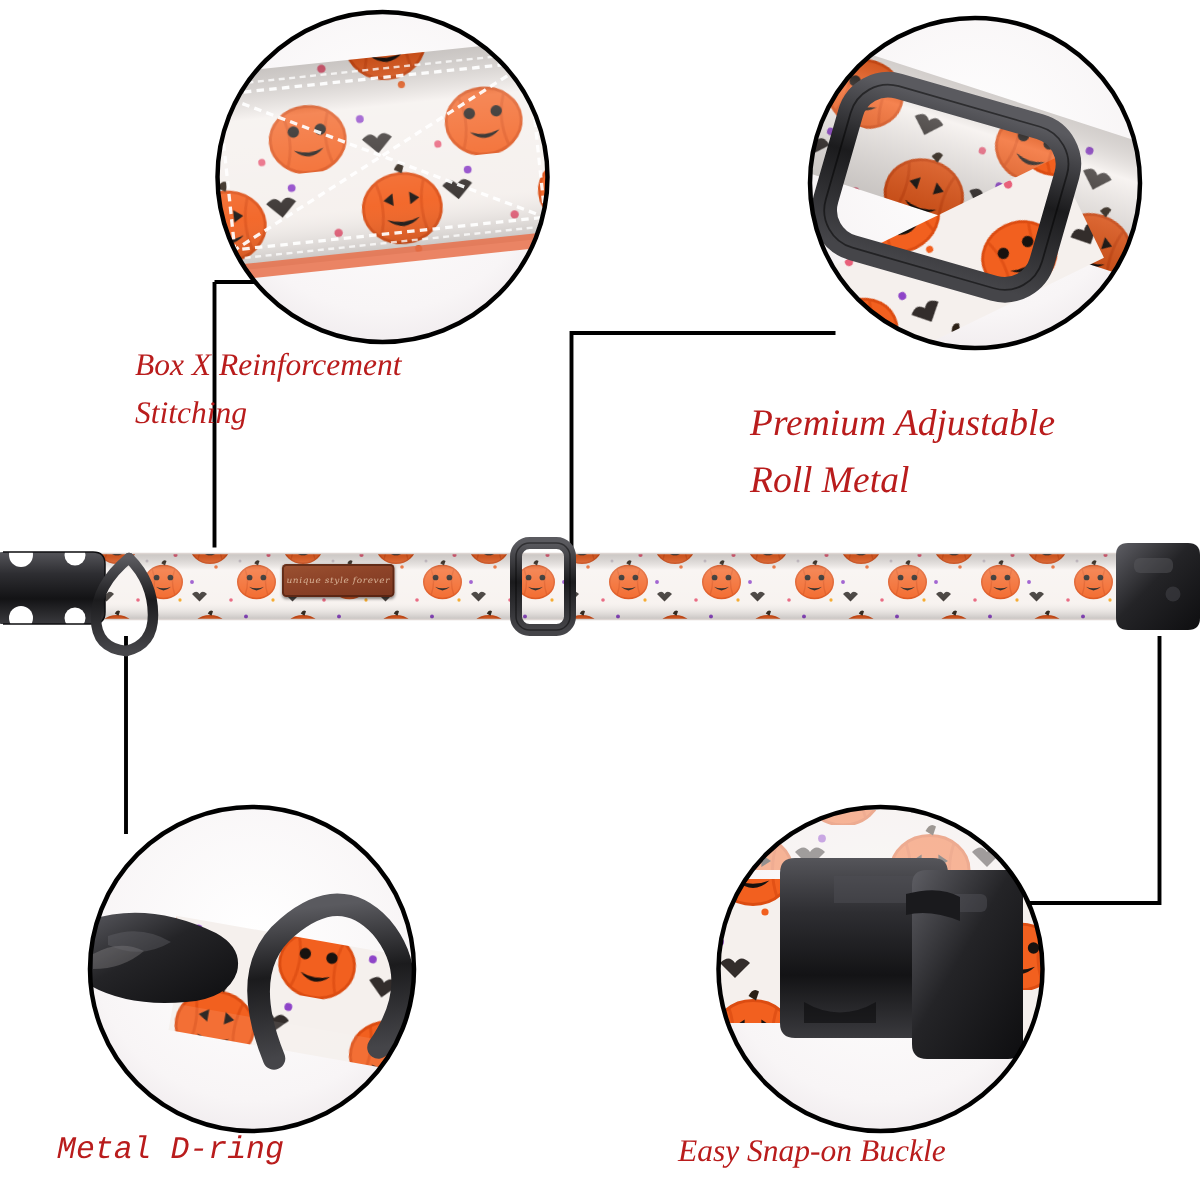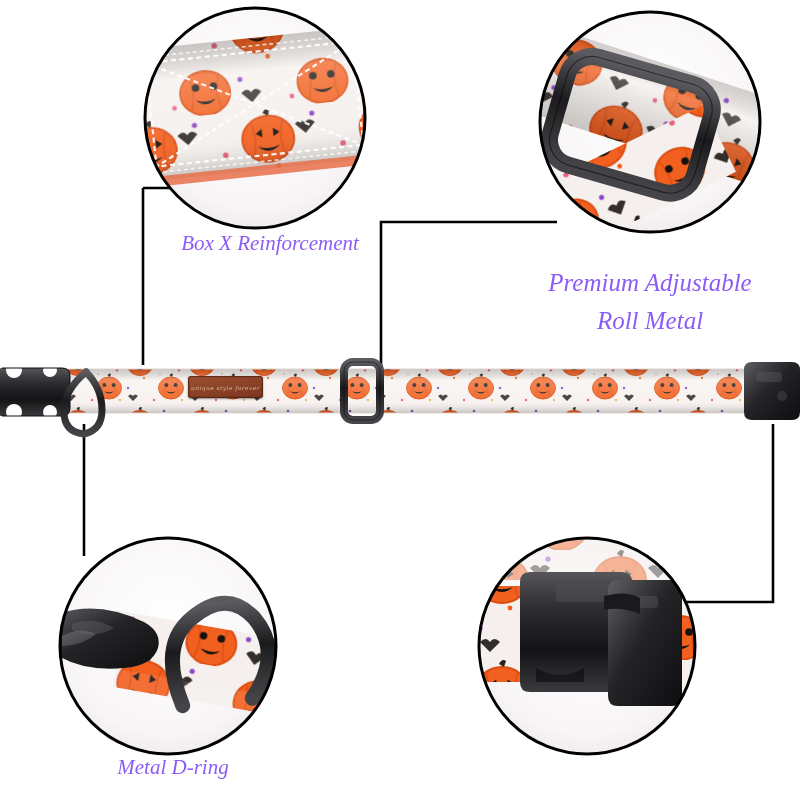--- a/index.html
+++ b/index.html
@@ -13,24 +13,23 @@
   #stage{position:absolute;left:0;top:0;width:800px;height:800px;}
 
   
   #leaders{position:absolute;left:0;top:0;width:800px;height:800px;pointer-events:none;}
 
   
   .label{
     position:absolute;
     font-family:"Liberation Serif", serif;
     font-style:italic;
-    color:#8b5cf6;
+    color:#b91c1c;
     white-space:nowrap;
     line-height:1.52;
-    text-align:center;
   }
   .label .ln{display:block;}
 
   
   #patch{
     position:absolute;left:188px;top:376px;width:75px;height:22px;
     background:linear-gradient(170deg,#9c5232 0%,#8d4328 45%,#7b3720 100%);
     border-radius:3px;
     box-shadow:0 1px 2px rgba(0,0,0,.45), inset 0 0 0 1.3px rgba(60,22,10,.55);
     display:flex;align-items:center;justify-content:center;
@@ -334,25 +333,29 @@
       </g>
     </g>
   </svg>
 
   <div id="patch">
     <span class="brand">unique style forever</span>
   </div>
 
   <div class="label" style="left:90px;top:228px;width:360px;font-size:21px;">
     <span class="ln">Box X Reinforcement</span>
+    <span class="ln">Stitching</span>
   </div>
 
   <div class="label" style="left:500px;top:264px;width:300px;font-size:25px;">
     <span class="ln">Premium Adjustable</span>
     <span class="ln">Roll Metal</span>
   </div>
 
-  <div class="label" style="left:38px;top:752px;width:270px;font-size:21px;">
+  <div class="label" style="left:38px;top:752px;width:270px;font-size:21px;font-family:Liberation Mono, monospace;">
     <span class="ln">Metal D-ring</span>
   </div>
 
+  <div class="label" style="left:452px;top:752px;width:280px;font-size:21px;">
+    <span class="ln">Easy Snap-on Buckle</span>
+  </div>
 
 </div>
 
 </body></html>

